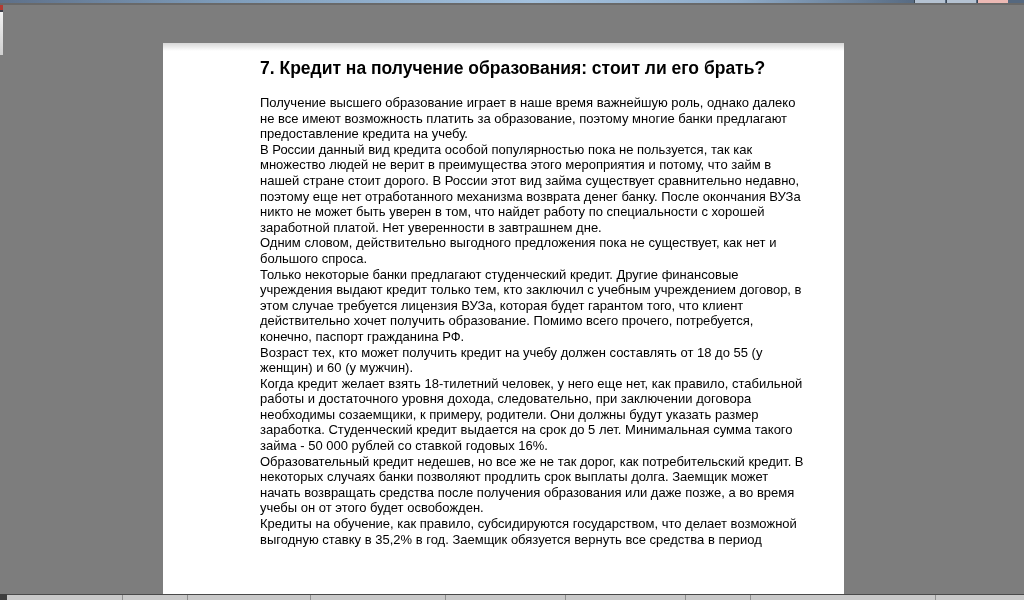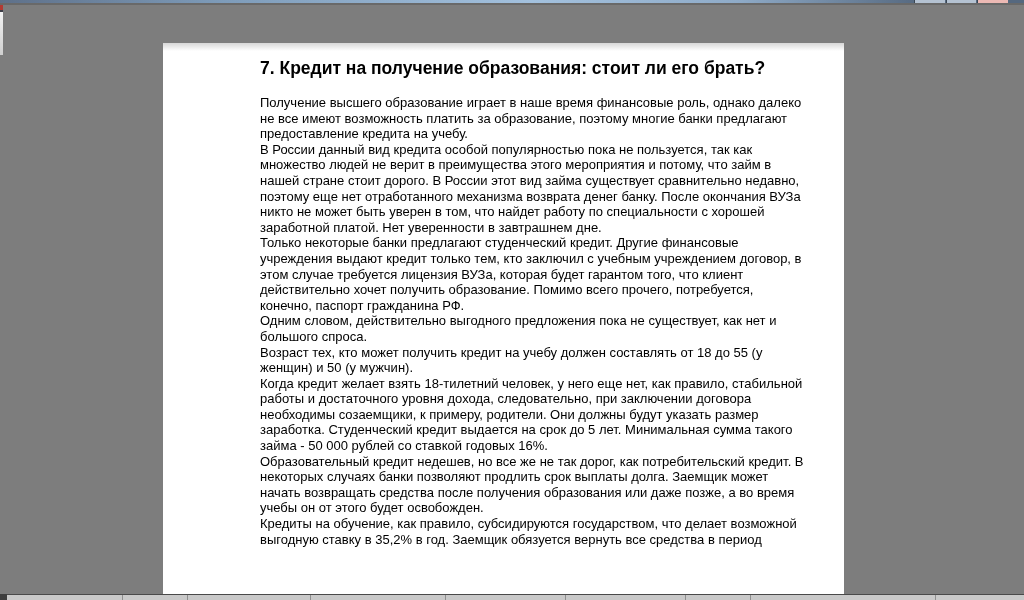--- a/index.html
+++ b/index.html
@@ -112,25 +112,25 @@
   <div class="red"></div>
   <div class="dark"></div>
   <div class="light"></div>
 </div>
 
 <div class="page">
   <div class="page-top-shade"></div>
   <div class="page-content">
     <h1 class="doc-title">7. Кредит на получение образования: стоит ли его брать?</h1>
     <div class="doc-body">
-        <p class="para">Получение высшего образование играет в наше время финансовые роль, однако далеко не все имеют возможность платить за образование, поэтому многие банки предлагают предоставление кредита на учебу.</p>
+        <p class="para">Получение высшего образование играет в наше время важнейшую роль, однако далеко не все имеют возможность платить за образование, поэтому многие банки предлагают предоставление кредита на учебу.</p>
         <p class="para">В России данный вид кредита особой популярностью пока не пользуется, так как множество людей не верит в преимущества этого мероприятия и потому, что займ в нашей стране стоит дорого. В России этот вид займа существует сравнительно недавно, поэтому еще нет отработанного механизма возврата денег банку. После окончания ВУЗа никто не может быть уверен в том, что найдет работу по специальности с хорошей заработной платой. Нет уверенности в завтрашнем дне.</p>
+        <p class="para">Одним словом, действительно выгодного предложения пока не существует, как нет и большого спроса.</p>
         <p class="para">Только некоторые банки предлагают студенческий кредит. Другие финансовые учреждения выдают кредит только тем, кто заключил с учебным учреждением договор, в этом случае требуется лицензия ВУЗа, которая будет гарантом того, что клиент действительно хочет получить образование. Помимо всего прочего, потребуется, конечно, паспорт гражданина РФ.</p>
-        <p class="para">Одним словом, действительно выгодного предложения пока не существует, как нет и большого спроса.</p>
-        <p class="para">Возраст тех, кто может получить кредит на учебу должен составлять от 18 до 55 (у женщин) и 50 (у мужчин).</p>
+        <p class="para">Возраст тех, кто может получить кредит на учебу должен составлять от 18 до 55 (у женщин) и 60 (у мужчин).</p>
         <p class="para">Когда кредит желает взять 18-тилетний человек, у него еще нет, как правило, стабильной работы и достаточного уровня дохода, следовательно, при заключении договора необходимы созаемщики, к примеру, родители. Они должны будут указать размер заработка. Студенческий кредит выдается на срок до 5 лет. Минимальная сумма такого займа - 50 000 рублей со ставкой годовых 16%.</p>
         <p class="para">Образовательный кредит недешев, но все же не так дорог, как потребительский кредит. В некоторых случаях банки позволяют продлить срок выплаты долга. Заемщик может начать возвращать средства после получения образования или даже позже, а во время учебы он от этого будет освобожден.</p>
         <p class="para">Кредиты на обучение, как правило, субсидируются государством, что делает возможной выгодную ставку в 35,2% в год. Заемщик обязуется вернуть все средства в период</p>
       </div>
   </div>
 </div>
 
 <div class="bottom-sliver">
   <div class="dark-left"></div>
   <div class="sep" style="left:122px"></div>

